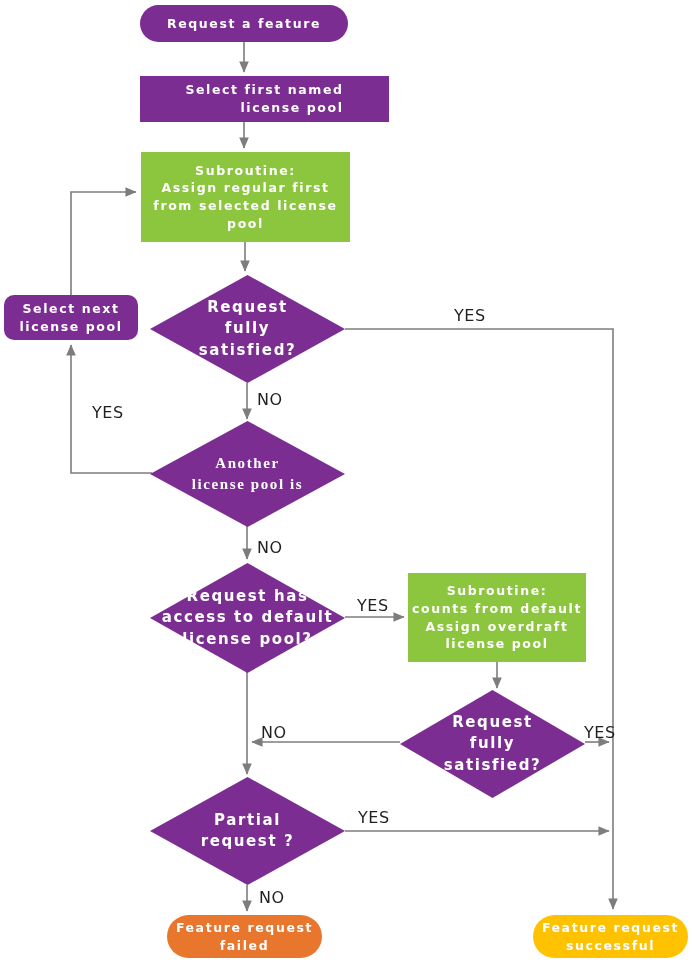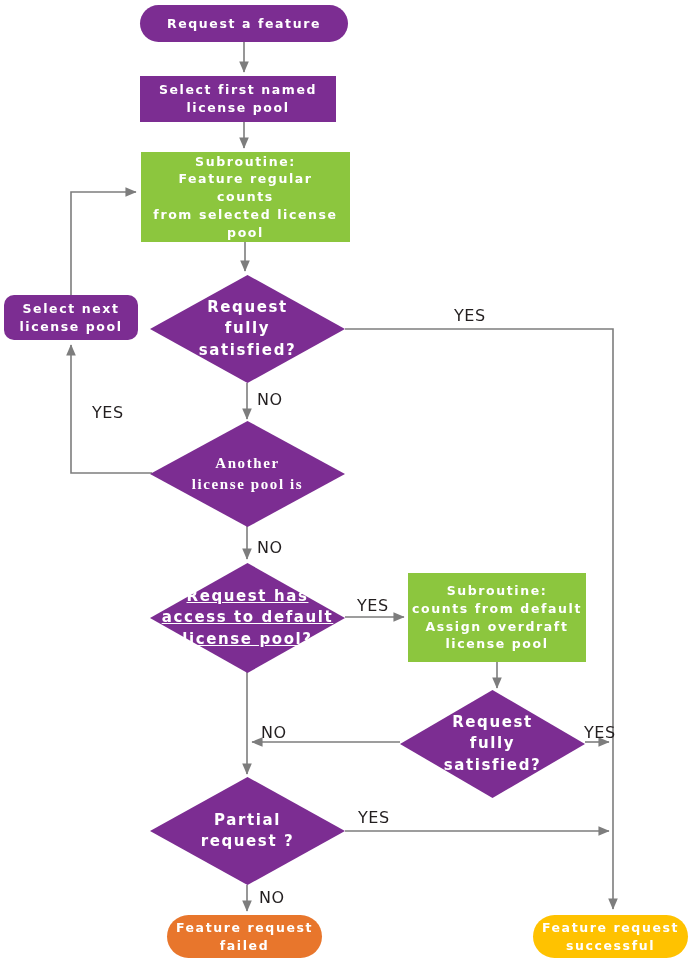--- a/index.html
+++ b/index.html
@@ -123,31 +123,31 @@
 
     <path d="M247,885 L247,911" stroke="#7d7d7d" stroke-width="1.6" fill="none" marker-end="url(#arrow)"></path>
   </svg>
 
   <div class="node terminal terminal-start" style="left:140px; top:5px; width:208px; height:37px;">
     <div class="dia-label">
       <span class="label-text">Request a feature</span>
     </div>
   </div>
 
-  <div class="node process" style="left:140px; top:76px; width:196px; height:46px;">
+  <div class="node process" style="left:140px; top:76px; width:249px; height:46px;text-align:right;">
     <div class="dia-label">
       <span class="label-text">Select first named</span>
       <span class="label-text">license pool</span>
     </div>
   </div>
 
   <div class="node subroutine" style="left:141px; top:152px; width:209px; height:90px;">
     <div class="dia-label" style="width:92%;">
       <span class="label-text">Subroutine:</span>
-      <span class="label-text">Feature regular counts</span>
+      <span class="label-text">Assign regular first</span>
       <span class="label-text">from selected license</span>
       <span class="label-text">pool</span>
     </div>
   </div>
 
   <div class="node process" style="left:4px; top:295px; width:134px; height:45px;border-radius:10px;">
     <div class="dia-label" style="width:95%;">
       <span class="label-text">Select next</span>
       <span class="label-text">license pool</span>
     </div>
@@ -165,21 +165,21 @@
   <div class="node decision" style="left:150px; top:421px; width:195px; height:106px;font-family:Liberation Serif, serif;">
     <div class="dia-shape"></div>
     <div class="dia-label" style="width:88%;">
       <span class="label-text">Another</span>
       <span class="label-text">license pool is</span>
     </div>
   </div>
 
   <div class="node decision" style="left:150px; top:563px; width:195px; height:110px;">
     <div class="dia-shape"></div>
-    <div class="dia-label" style="width:92%;text-decoration:underline;">
+    <div class="dia-label" style="width:92%;">
       <span class="label-text">Request has</span>
       <span class="label-text">access to default</span>
       <span class="label-text">license pool?</span>
     </div>
   </div>
 
   <div class="node subroutine" style="left:408px; top:573px; width:178px; height:89px;">
     <div class="dia-label" style="width:98%;">
       <span class="label-text">Subroutine:</span>
       <span class="label-text">counts from default</span>

